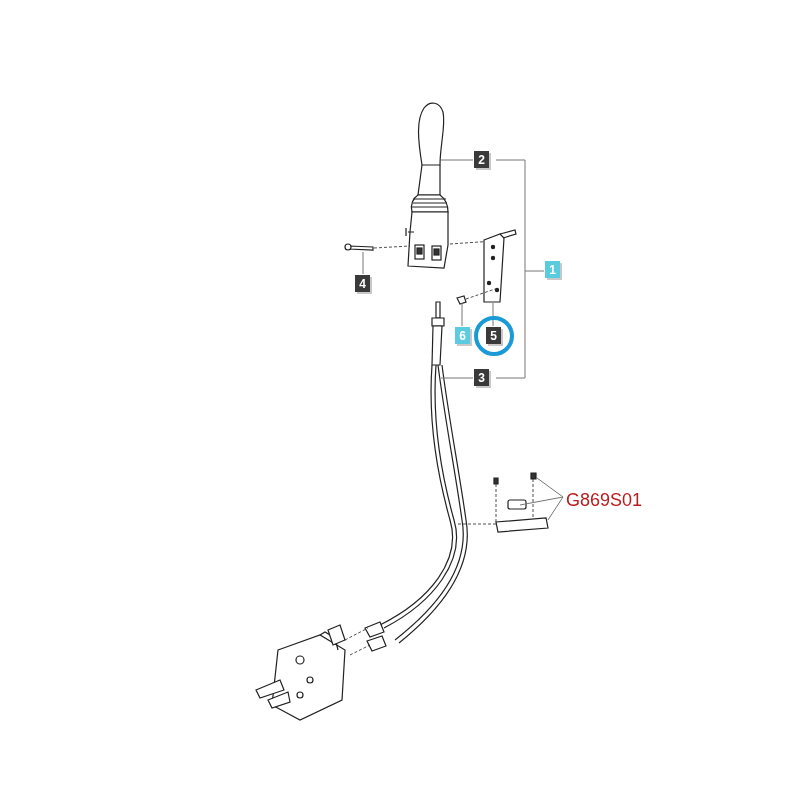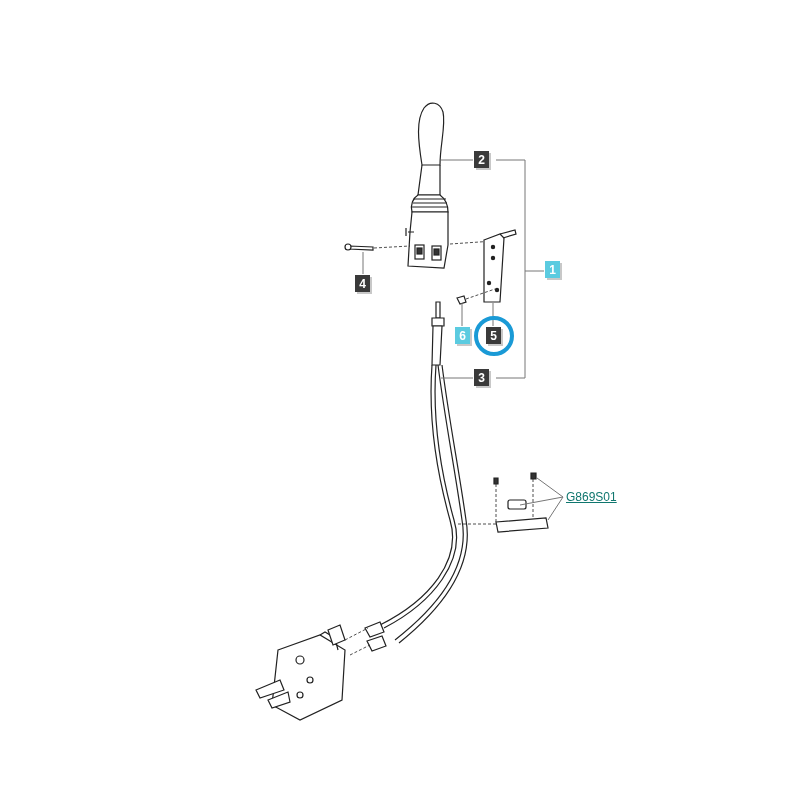--- a/index.html
+++ b/index.html
@@ -6,21 +6,21 @@
     body { width: 800px; height: 800px; position: relative; overflow: hidden; font-family: "Liberation Sans", sans-serif; }
     svg.drawing { position: absolute; left: 0; top: 0; }
     .callout {
       position: absolute; width: 15px; height: 17px;
       color: #ffffff; font: bold 12px "Liberation Sans", sans-serif;
       display: flex; align-items: center; justify-content: center;
       box-shadow: 2px 2px 0 #c8c8c8;
     }
     .callout.dark { background: #3a3a3a; }
     .callout.cyan { background: #5bcbe0; }
-    .ref-code { position: absolute; font-size: 12px; color: #0f766e; text-decoration: underline; }
+    .ref-code { position: absolute; font-size: 18px; color: #b91c1c; }
   </style>
 </head>
 <body>
 
 <svg class="drawing" width="800" height="800" viewBox="0 0 800 800">
   <g fill="none" stroke="#222" stroke-width="1.2">
 
     <path d="M422 165 C418 140 416 120 424 108 C430 100 440 102 443 112 C446 125 440 145 440 165 Z" fill="#fff"></path>
 
     <path d="M422 165 L418 195 L440 195 L440 165"></path>

